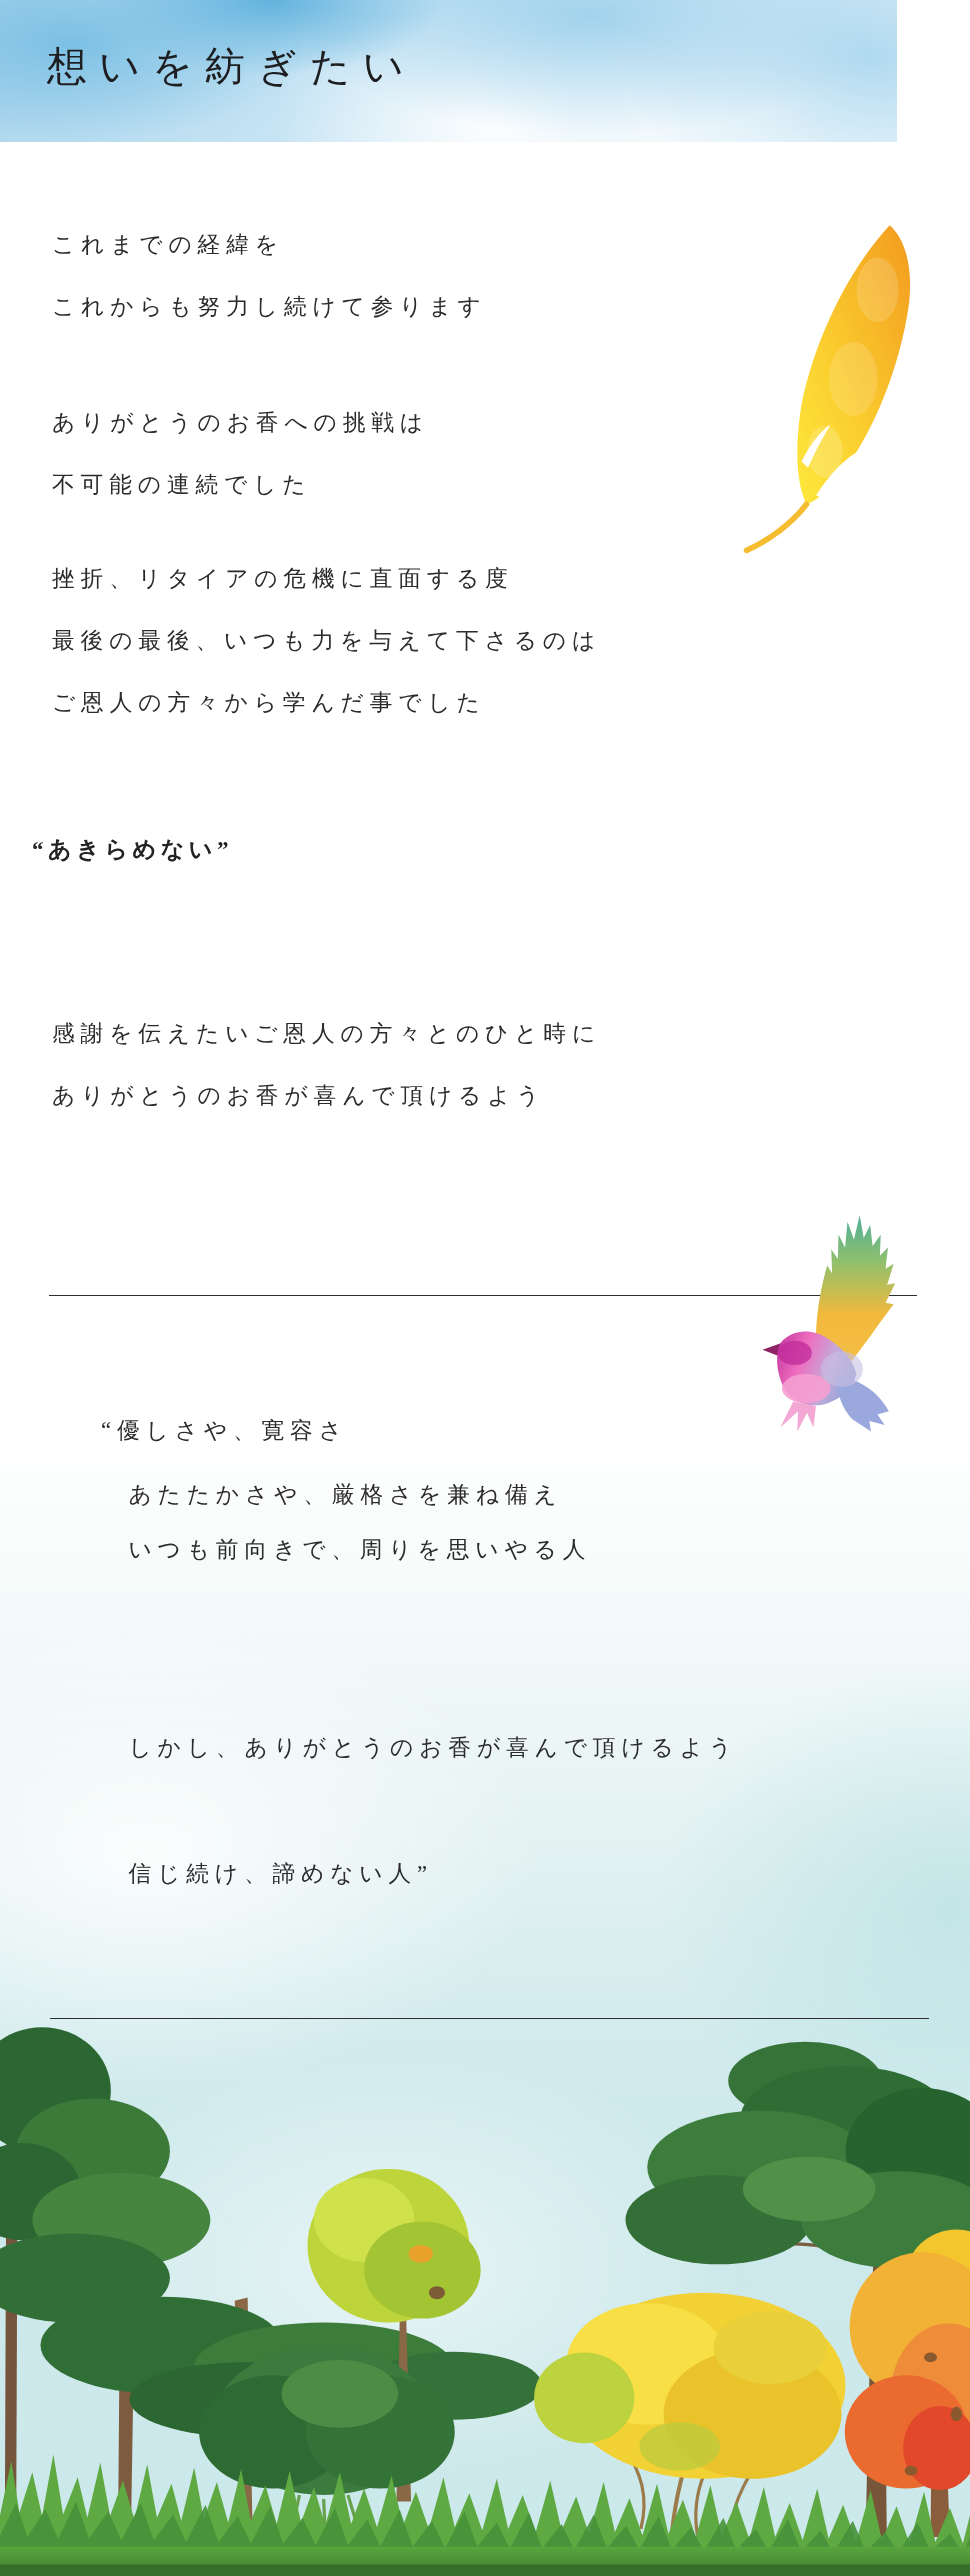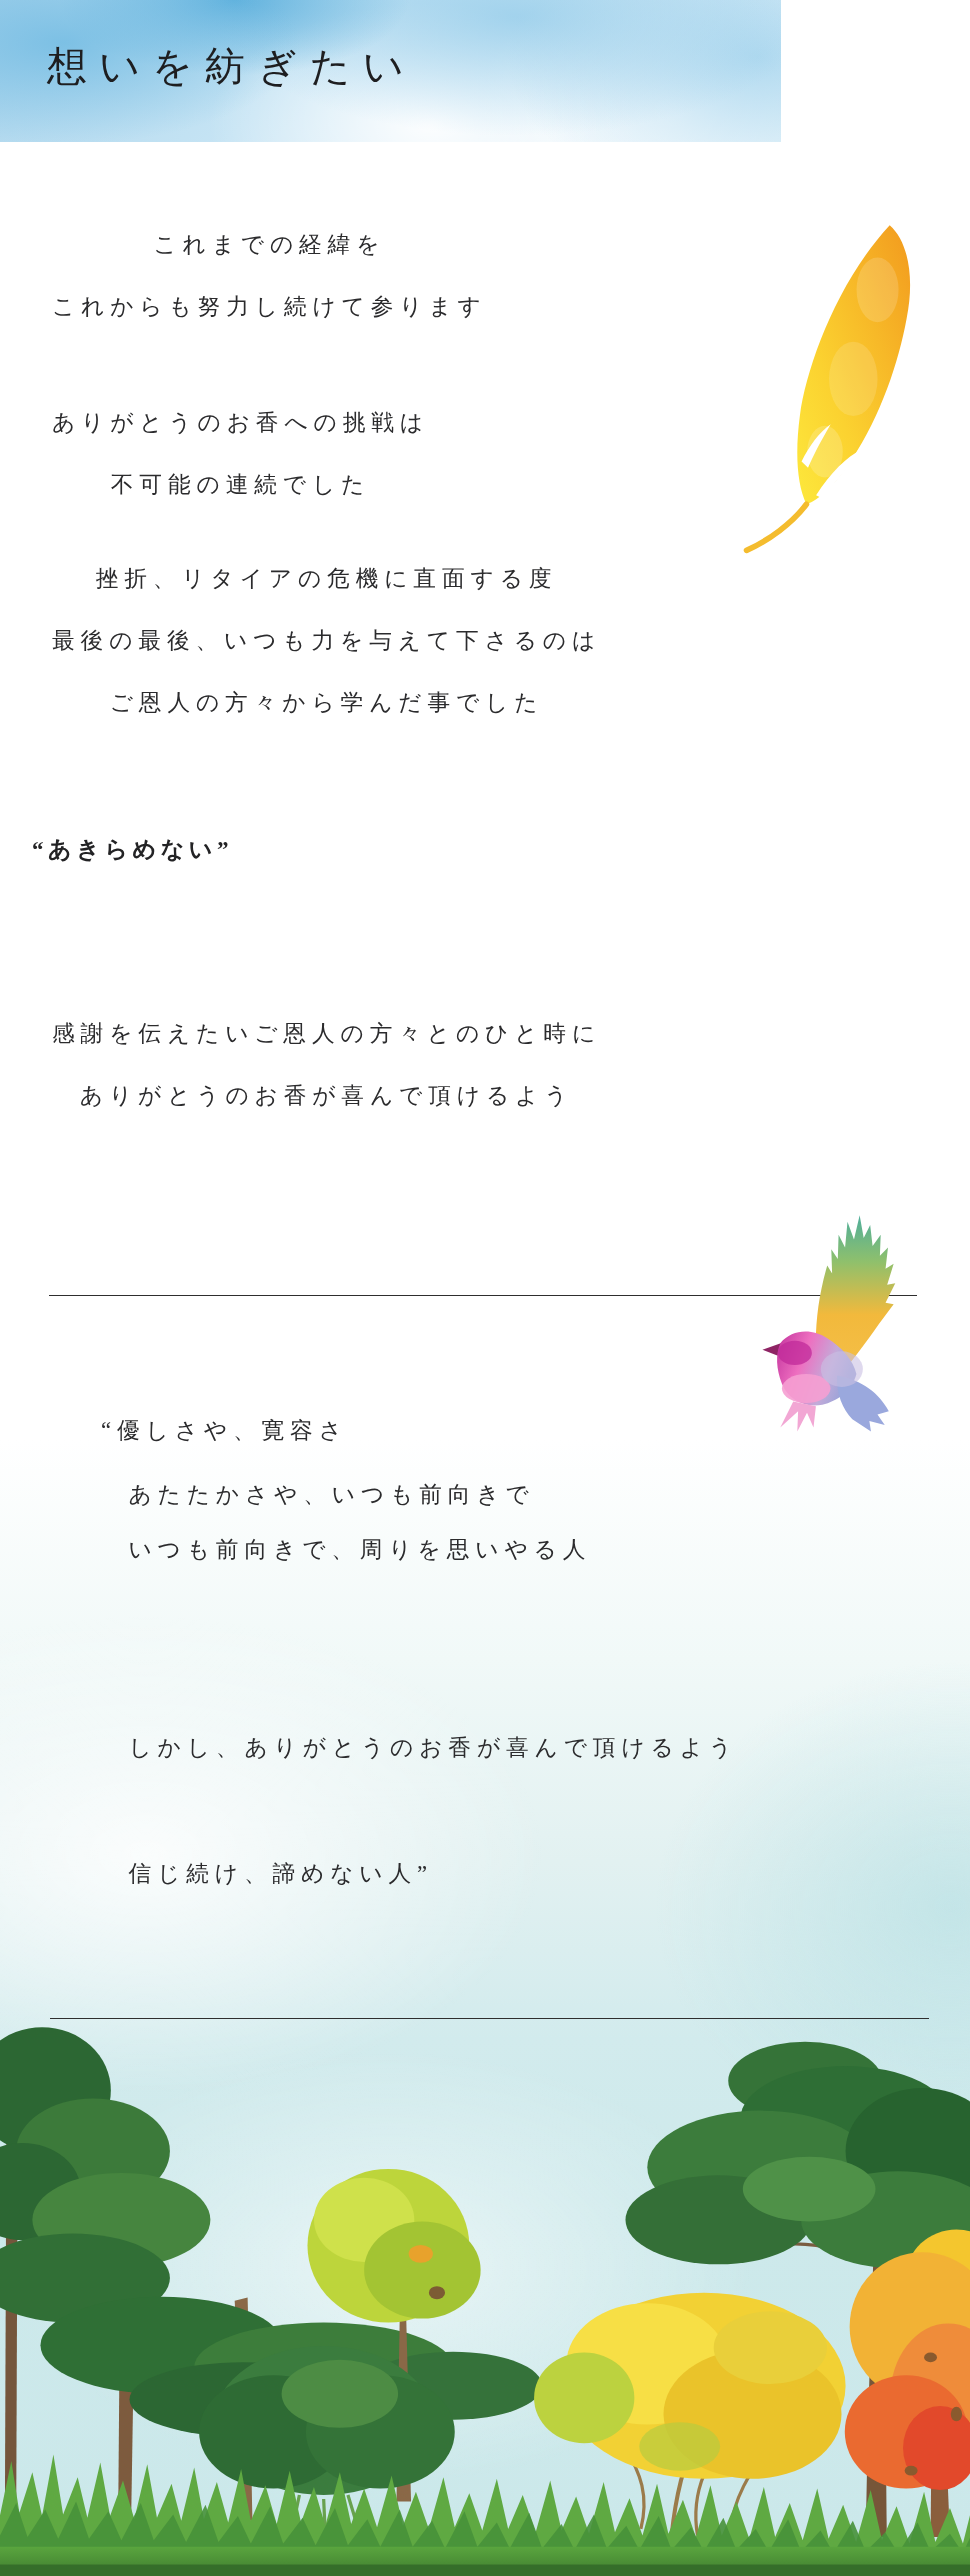--- a/index.html
+++ b/index.html
@@ -8,40 +8,40 @@
     font-family:"Liberation Serif","DejaVu Serif",serif;
     background:
       radial-gradient(ellipse 566px 340px at 15% 72%, rgba(255,255,255,.85), rgba(255,255,255,0) 70%),
       radial-gradient(ellipse 421px 348px at 98% 74%, rgba(178,222,226,.6), rgba(178,222,226,0) 70%),
       radial-gradient(ellipse 518px 307px at 40% 88%, rgba(255,255,255,.55), rgba(255,255,255,0) 70%),
       linear-gradient(180deg,#ffffff 0px,#ffffff 1440px,#f1f9f8 1659px,#e2f1f1 1861px,#d2ebed 2039px,#cde9eb 2201px,#cbe8ea 2576px);
   }
   .abs{position:absolute;}
   
   .header{
-    left:0;top:0;width:781px;height:142px;
+    left:0;top:0;width:897px;height:142px;
     background:
       radial-gradient(ellipse 340px 146px at 8% 30%, rgba(111,186,226,.8), rgba(111,186,226,0) 70%),
       radial-gradient(ellipse 243px 105px at 30% 0%, rgba(80,170,218,.85), rgba(80,170,218,0) 72%),
       radial-gradient(ellipse 421px 170px at 66% 12%, rgba(140,200,232,.7), rgba(140,200,232,0) 70%),
       radial-gradient(ellipse 348px 210px at 97% 40%, rgba(148,204,234,.7), rgba(148,204,234,0) 72%),
       radial-gradient(ellipse 307px 170px at 55% 88%, rgba(255,255,255,.92), rgba(255,255,255,0) 72%),
       radial-gradient(ellipse 259px 194px at 86% 78%, rgba(255,255,255,.95), rgba(255,255,255,0) 75%),
       linear-gradient(135deg,#a9d4ec 0%,#c6e4f4 40%,#e4f2fa 75%,#eff8fc 100%);
   }
   .page-title{
     left:47px;top:40px;line-height:53px;
     font-size:40px;letter-spacing:.3em;color:#1e1e20;white-space:nowrap;
   }
   
   .jp{
     color:#2b2b2d;font-size:22.7px;letter-spacing:.26em;
     line-height:62px;white-space:nowrap;
   }
-  .para{left:52px;text-align:center;}
+  .para{left:52px;}
   .motto{
     left:32px;top:819px;font-size:23px;letter-spacing:.2em;
     line-height:62px;color:#232325;font-weight:600;white-space:nowrap;
   }
   .qline{left:61px;margin-left:40px;}
   .qline.indent{padding-left:27.5px;}
   .divider{height:0;border-top:1.6px solid #2e2e2e;}
   .divider.d1{left:49px;top:1295px;width:868px;}
   .divider.d2{left:50px;top:2018px;width:879px;}
   svg{display:block;}
@@ -120,21 +120,21 @@
   <path d="M8,176 L34,167 L31,185 Z" fill="#8e2464"></path>
   <path d="M30,168 C45,150 70,150 88,162 C106,173 120,189 124,206 C119,226 100,240 82,244 C60,248 40,238 32,218 C25,200 24,182 30,168 Z" fill="url(#bodyGrad)"></path>
   <ellipse cx="48" cy="180" rx="21" ry="15" fill="#c02a9a" opacity="0.75"></ellipse>
   <ellipse cx="62" cy="224" rx="30" ry="18" fill="#f59fd2" opacity="0.9"></ellipse>
   <path d="M46,240 L30,272 L52,252 L51,277 L63,254 L71,272 L74,246 Z" fill="#f2a7d4"></path>
   <path d="M100,208 C132,214 152,230 164,252 L150,256 L159,269 L140,264 L142,277 L119,262 C107,250 99,230 100,208 Z" fill="#9aa8dd"></path>
   <ellipse cx="106" cy="200" rx="26" ry="22" fill="#c9c0e2" opacity="0.6"></ellipse>
 </svg>
 
 <div class="abs jp qline" style="top:1400px">“優しさや、寛容さ</div>
-<div class="abs jp qline indent" style="top:1464px">あたたかさや、いつも前向きで</div>
+<div class="abs jp qline indent" style="top:1464px">あたたかさや、厳格さを兼ね備え</div>
 <div class="abs jp qline indent" style="top:1519px">いつも前向きで、周りを思いやる人</div>
 <div class="abs jp qline indent" style="top:1717px">しかし、ありがとうのお香が喜んで頂けるよう</div>
 <div class="abs jp qline indent" style="top:1843px">信じ続け、諦めない人”</div>
 
 <div class="abs divider d2"></div>
 
 <svg class="abs" style="left:0;top:1977px" width="971" height="599" viewBox="0 0 1200 740">
   <defs>
     <linearGradient id="grassGrad" x1="0" y1="0" x2="0" y2="1">
       <stop offset="0" stop-color="#5aa53e"></stop>

